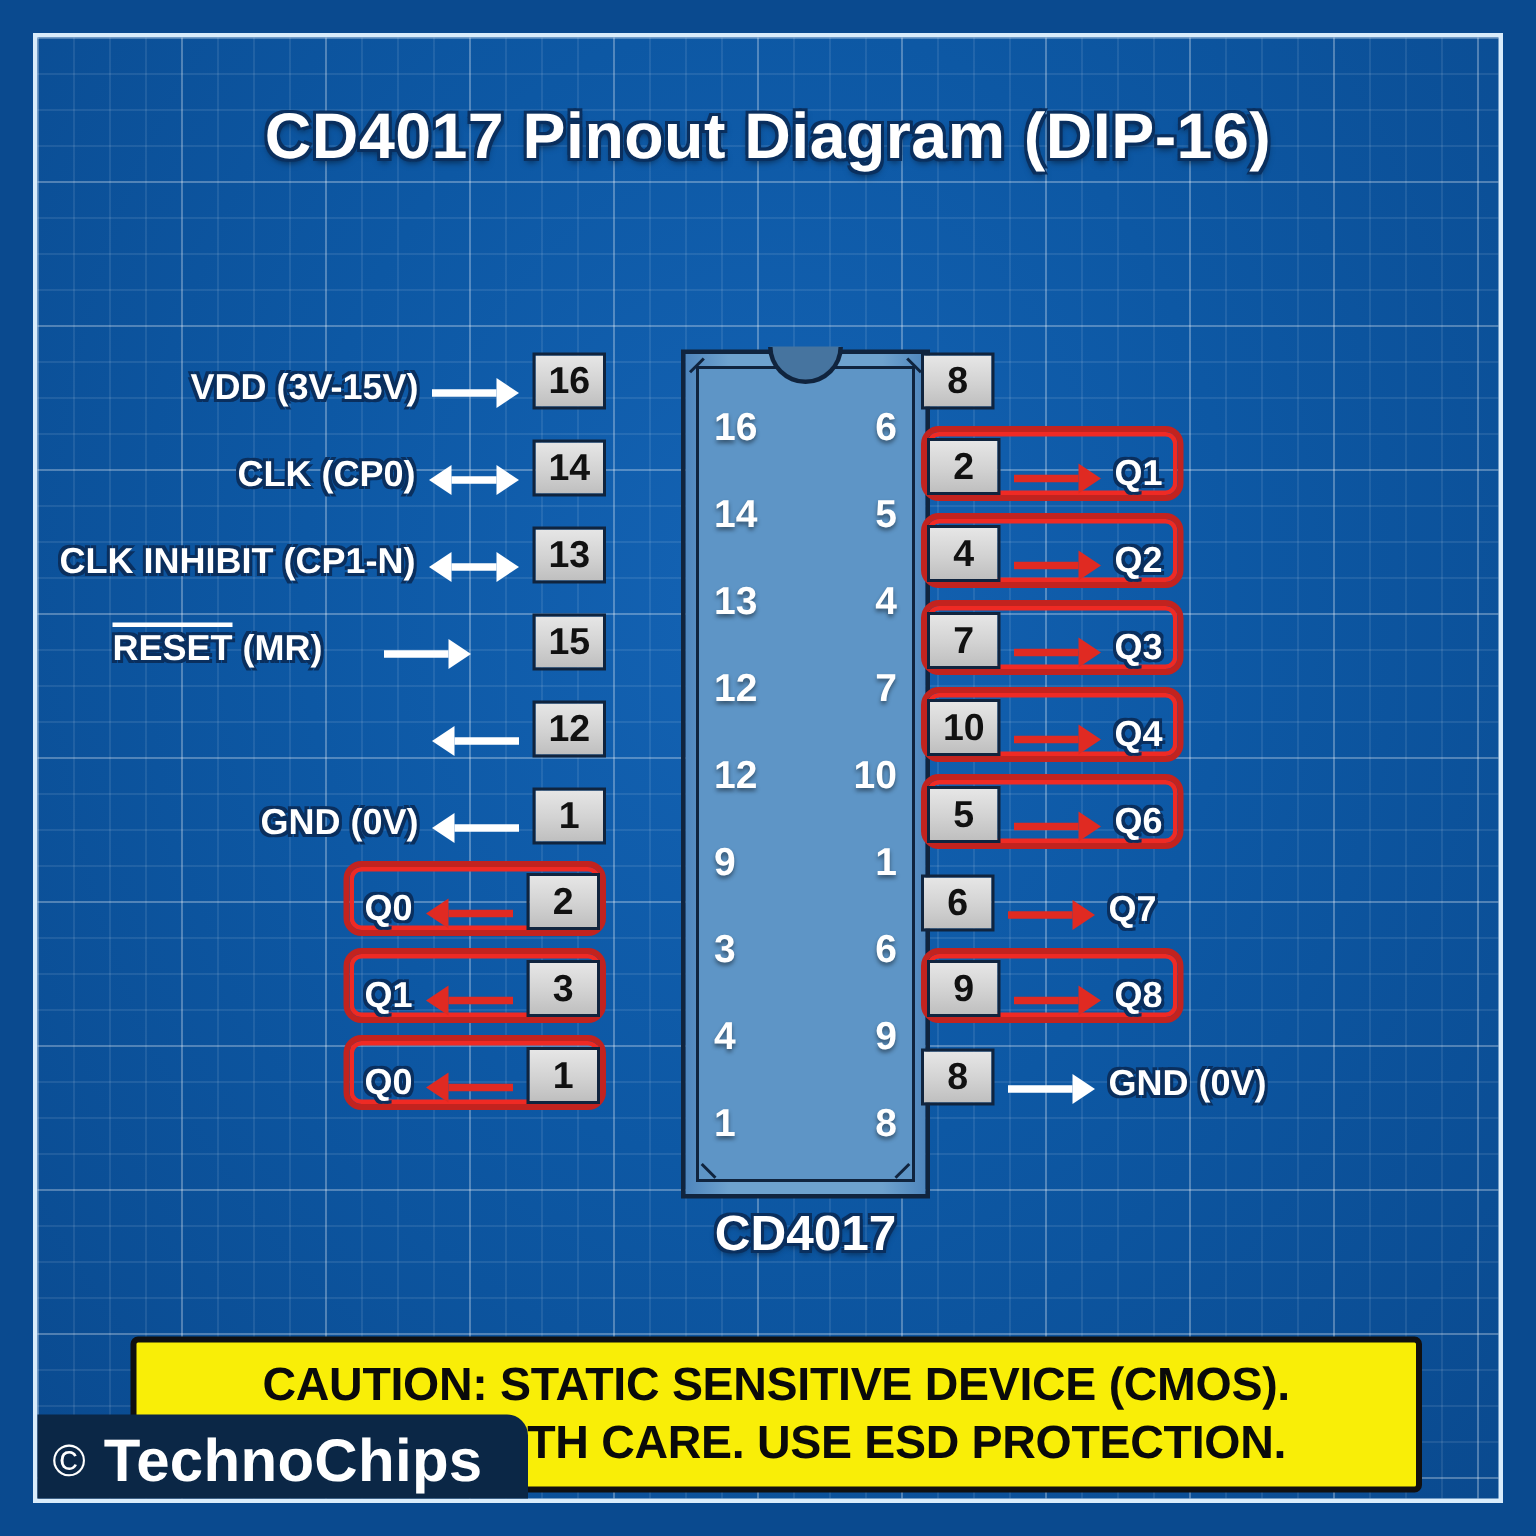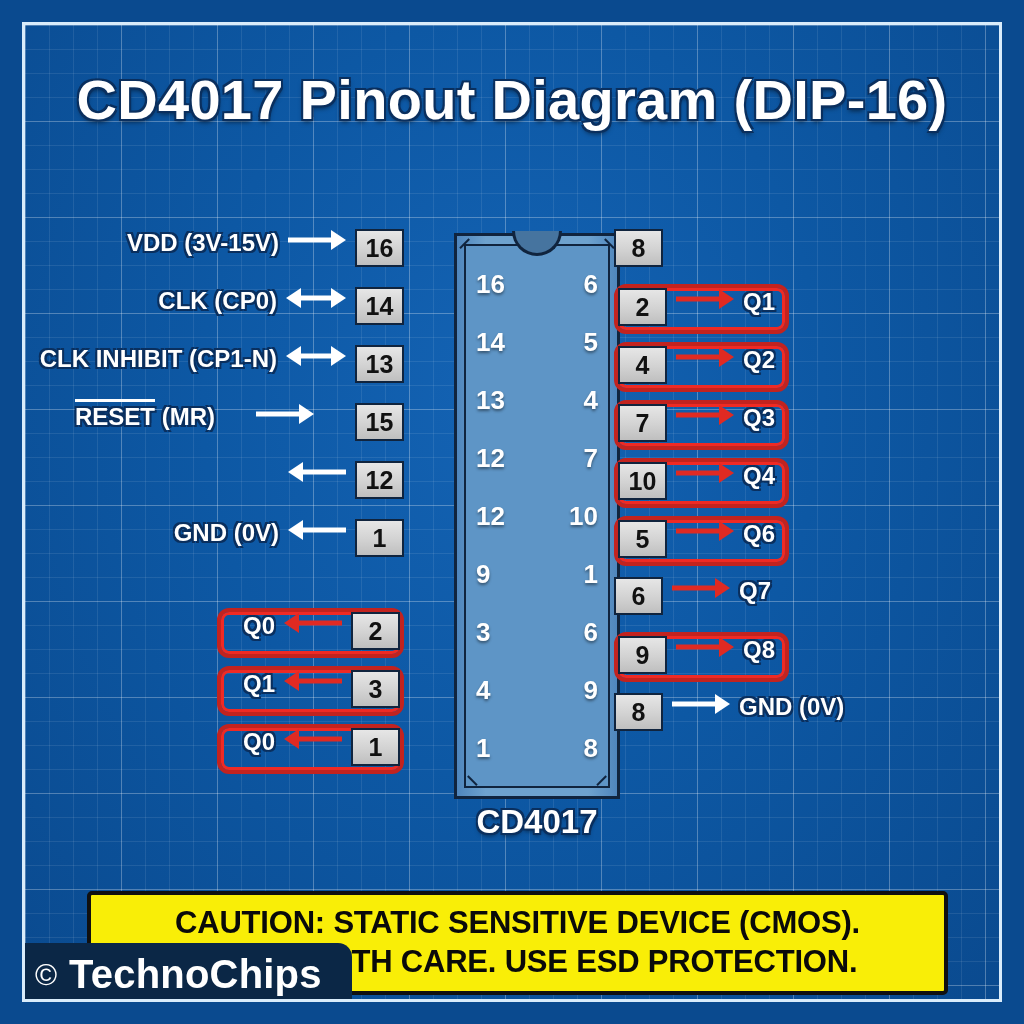--- a/index.html
+++ b/index.html
@@ -29,21 +29,21 @@
       repeating-linear-gradient(to right, rgba(255,255,255,.085) 0 1px, transparent 1px 24px),
       repeating-linear-gradient(to bottom, rgba(255,255,255,.085) 0 1px, transparent 1px 24px),
       radial-gradient(ellipse at 50% 38%, #1463b4 0%, #0d58a4 45%, #0a4a8f 100%);
     overflow:hidden;
   }
 
   
   #title {
     position:absolute; top:42px; left:0; width:100%;
     text-align:center;
-    font-size:56px; font-weight:bold; color:#ffffff;
+    font-size:43px; font-weight:bold; color:#ffffff;
     letter-spacing:.3px;
     text-shadow:
       -2px -2px 0 #0a2f5e, 2px -2px 0 #0a2f5e,
       -2px 2px 0 #0a2f5e, 2px 2px 0 #0a2f5e,
       0 3px 5px rgba(0,0,0,.55);
   }
 
   
   #stage { position:absolute; left:0; top:0; width:100%; height:100%; }
 
@@ -104,33 +104,33 @@
     text-shadow:
       -2px -2px 0 #0a2f5e, 2px -2px 0 #0a2f5e,
       -2px 2px 0 #0a2f5e, 2px 2px 0 #0a2f5e,
       0 3px 4px rgba(0,0,0,.5);
   }
 
   
   .row {
     position:absolute;
     height:44px;
-    display:flex; align-items:flex-start;
+    display:flex; align-items:flex-end;
   }
   .row.left  { right:595px; justify-content:flex-end; }
   .row.right { left:589px;  justify-content:flex-start; }
 
   
   .row.hl {
     border:4px solid #c2231f;
     border-radius:12px;
     box-shadow:inset 0 0 0 3px #ef2a24;
     height:50px;
   }
-  .row.left.hl  { padding:0 0 0 22px;margin-top:34px; }
+  .row.left.hl  { padding:0 0 0 10px; }
   .row.right.hl { padding:0 10px 0 0; }
 
   
   .pad {
     width:49px; height:38px;
     flex:0 0 49px;
     background:linear-gradient(to bottom,#e6e6e6 0%,#d2d2d2 55%,#bfbfbf 100%);
     border:2px solid #10243e;
     display:flex; align-items:center; justify-content:center;
     font-size:25px; font-weight:bold; color:#111111;

